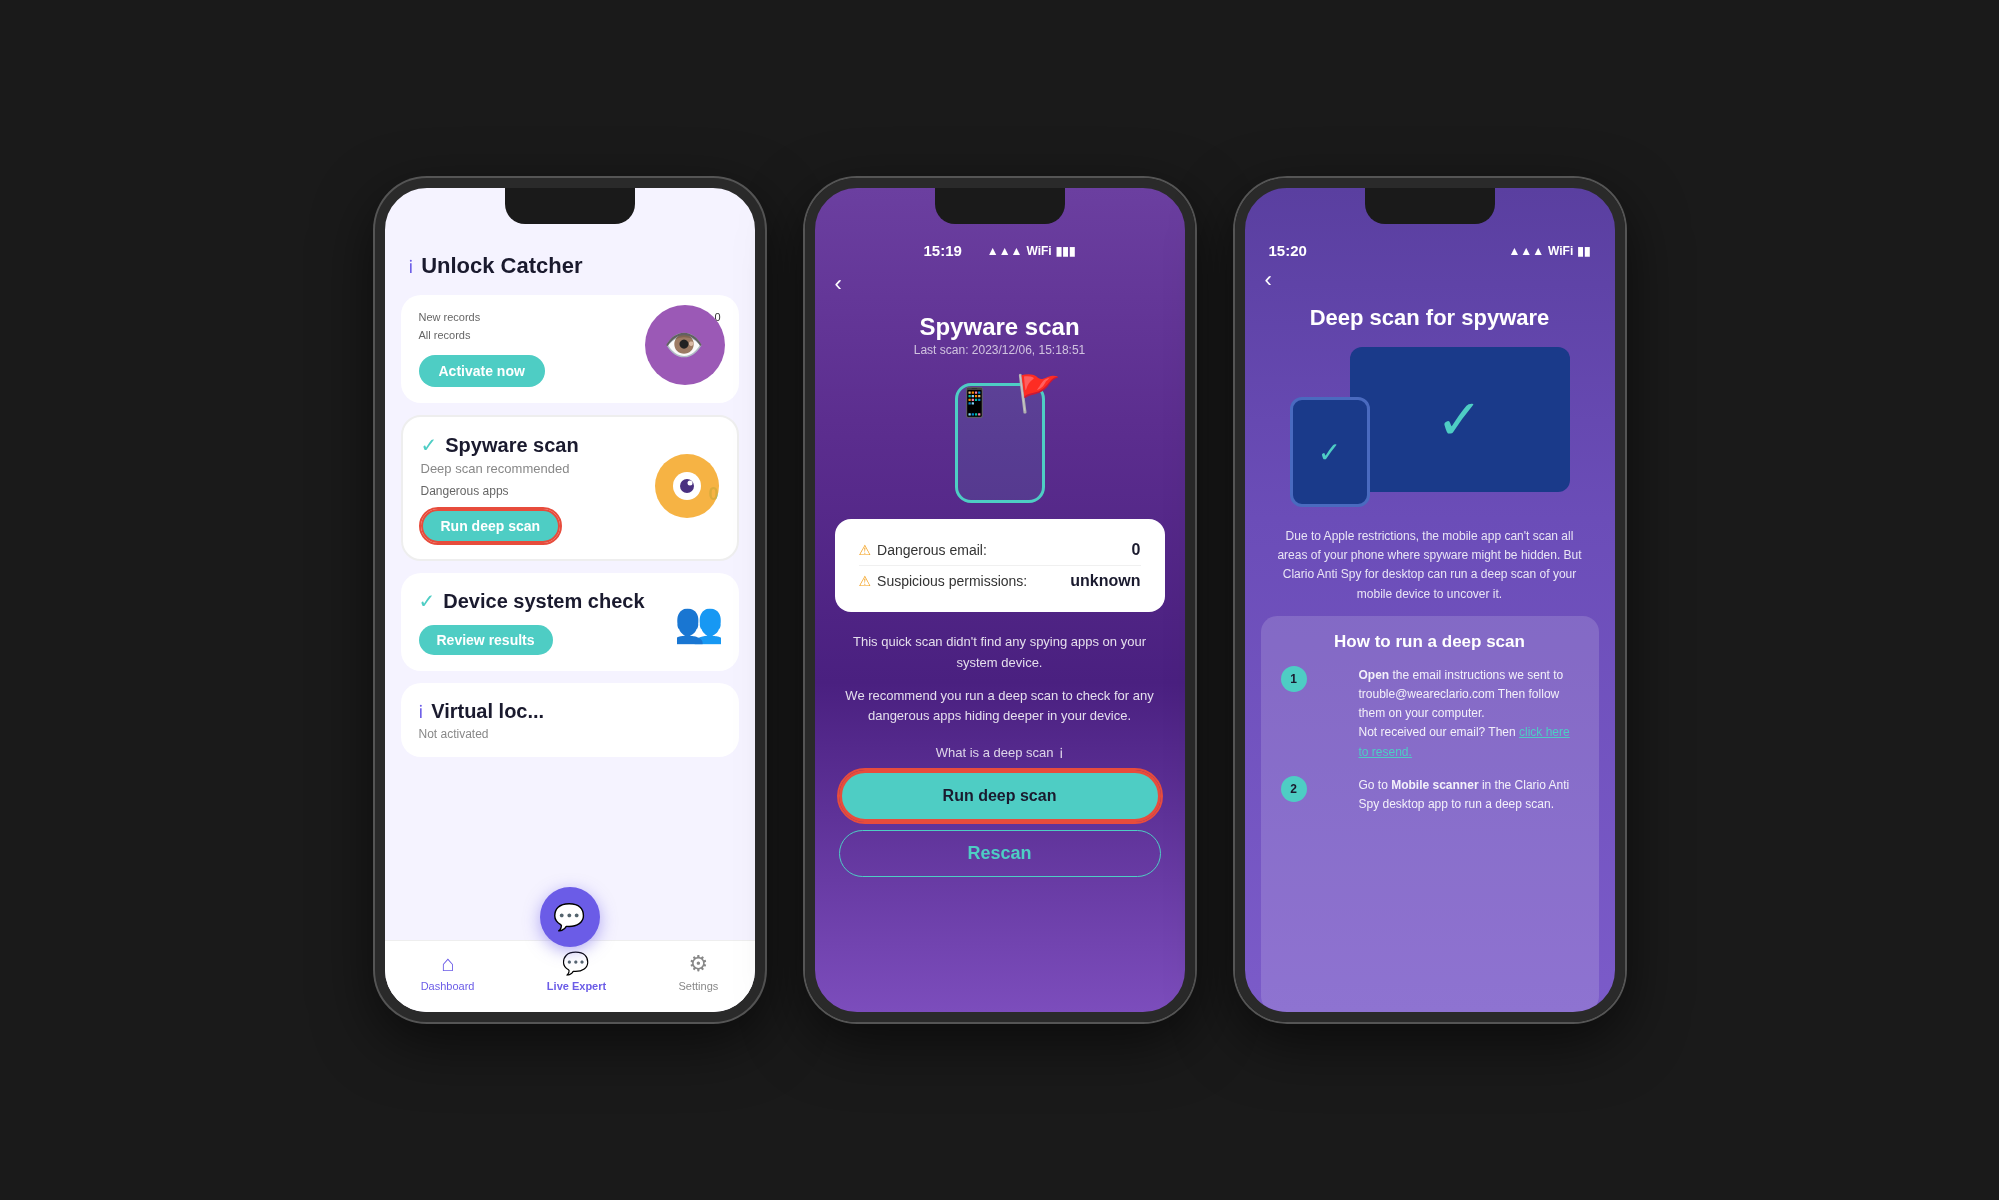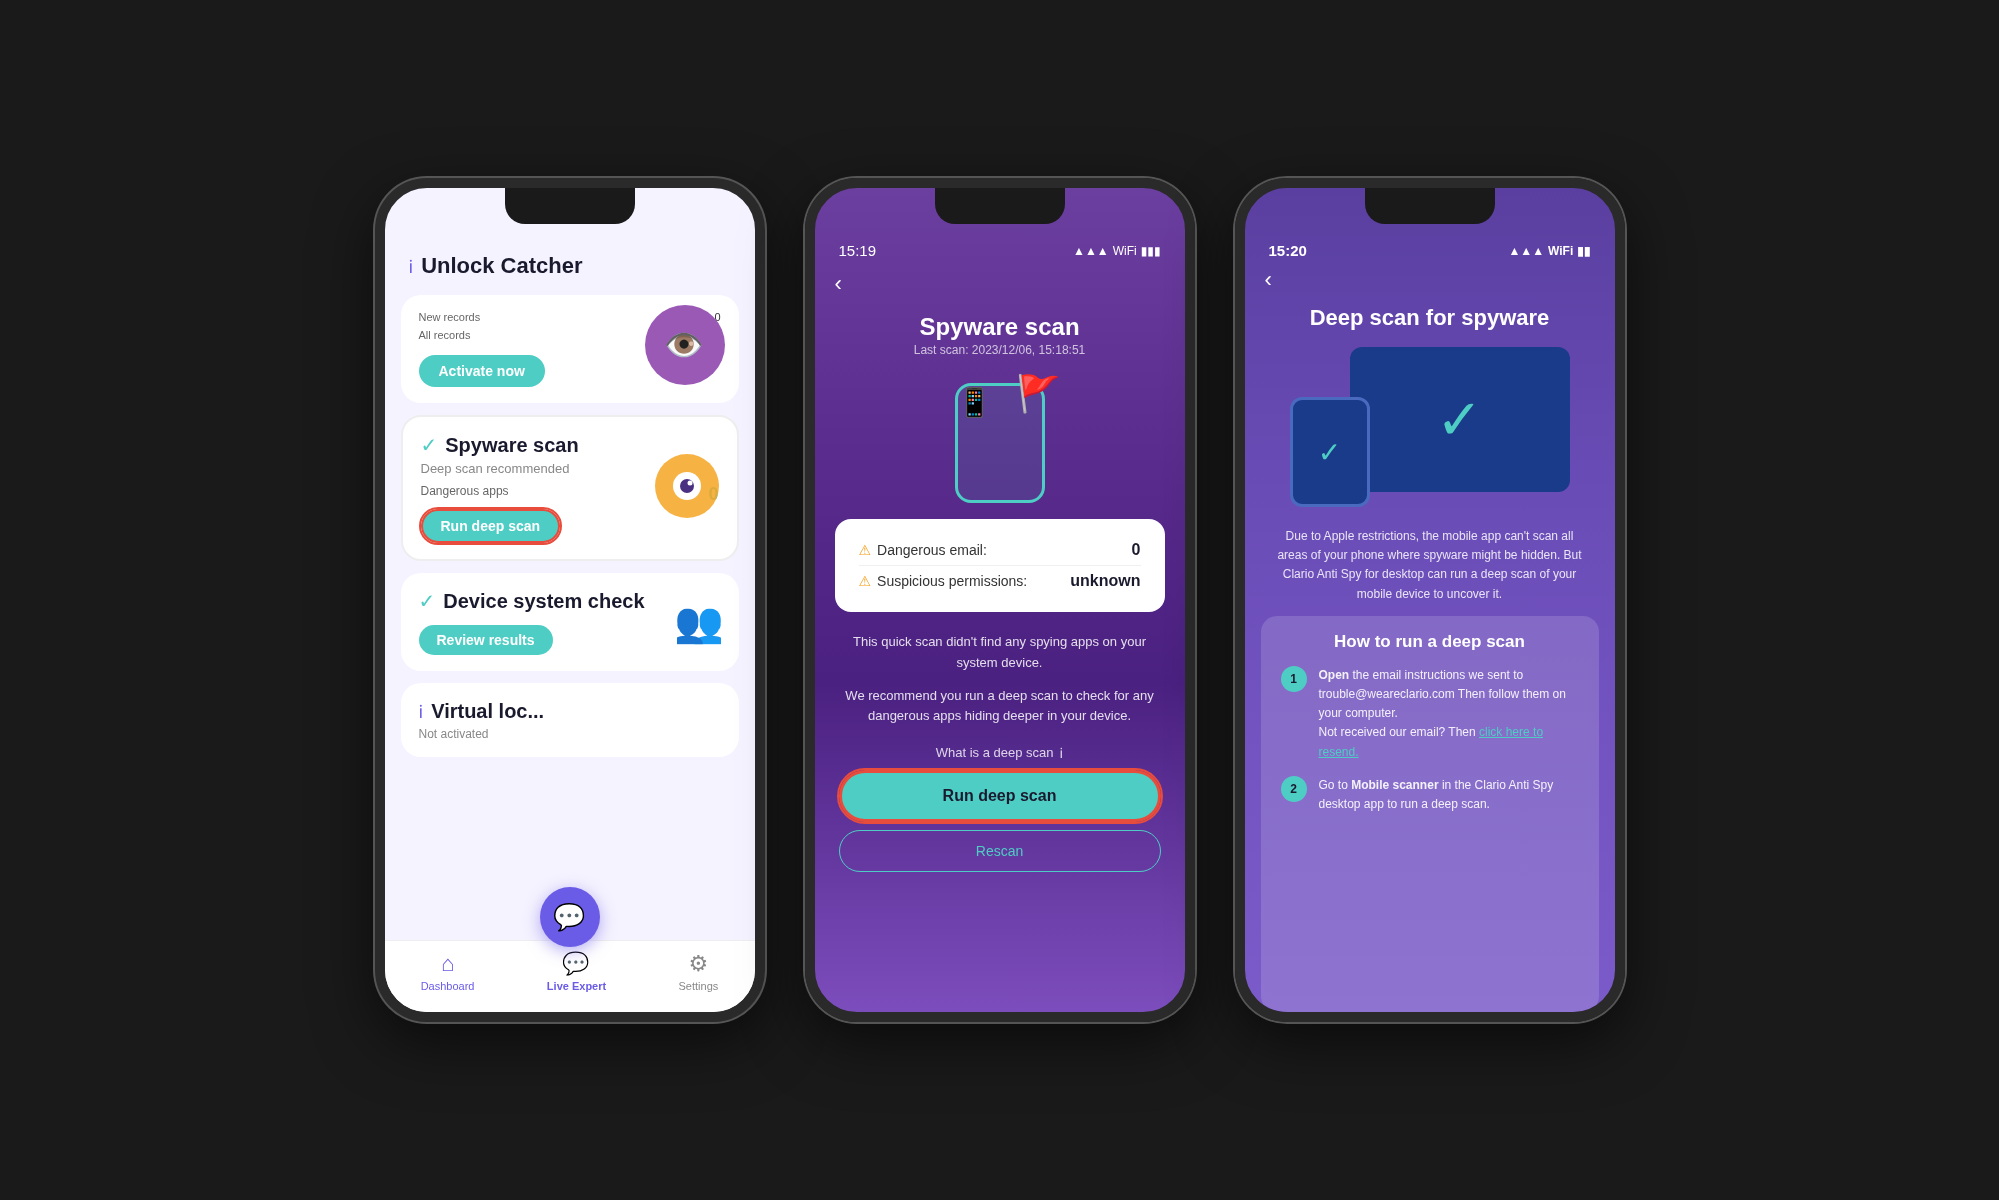--- a/index.html
+++ b/index.html
@@ -183,26 +183,26 @@
     .phone2-content {
       padding: 50px 0 0 0;
       height: 100%;
       color: #fff;
       display: flex;
       flex-direction: column;
       align-items: center;
     }
     .p2-status {
       display: flex;
-      justify-content: space-between;
+      justify-content: center;
       align-items: center;
       width: 100%;
       padding: 4px 24px;
       font-size: 15px;
-      font-weight: 400;
+      font-weight: 700;
       gap: 25px;
     }
     .p2-status-icons { display: flex; gap: 4px; align-items: center; font-size: 12px; }
     .p2-back { font-size: 22px; cursor: pointer; padding: 4px 0; }
     .p2-header {
       text-align: center;
       margin-top: 8px;
       padding: 0 20px;
     }
     .p2-title { font-size: 24px; font-weight: 700; }
@@ -275,22 +275,22 @@
       margin: 8px 24px 0;
       outline: 2px solid #e74c3c;
     }
     .p2-rescan-btn {
       background: transparent;
       color: #4ecdc4;
       border: 1.5px solid #4ecdc4;
       border-radius: 30px;
       padding: 12px 0;
       width: calc(100% - 48px);
-      font-size: 14px;
-      font-weight: 400;
+      font-size: 18px;
+      font-weight: 700;
       cursor: pointer;
       margin: 8px 24px 0;
     }
 
     
     .phone3-bg { background: linear-gradient(180deg, #5a3fa0 0%, #6b4db8 40%, #7b5bc9 100%); }
     .phone3-content {
       padding: 50px 0 0 0;
       height: 100%;
       color: #fff;
@@ -361,21 +361,21 @@
     .how-step {
       display: flex; gap: 12px; margin-bottom: 14px;
     }
     .step-num {
       width: 26px; height: 26px; min-width: 26px;
       background: #4ecdc4;
       border-radius: 50%;
       display: flex; align-items: center; justify-content: center;
       font-size: 12px; font-weight: 700; color: #1a1a2e;
     }
-    .step-text { font-size: 12px; line-height: 1.6; color: rgba(255,255,255,0.9); }
+    .step-text { font-size: 12px; line-height: 1.6; color: rgba(255,255,255,0.9); margin-left: 40px; }
     .step-link { color: #4ecdc4; text-decoration: underline; cursor: pointer; }
     .step-bold { font-weight: 700; }
 
     
     .people-deco {
       font-size: 40px;
     }
   </style>
 </head>
 <body>

